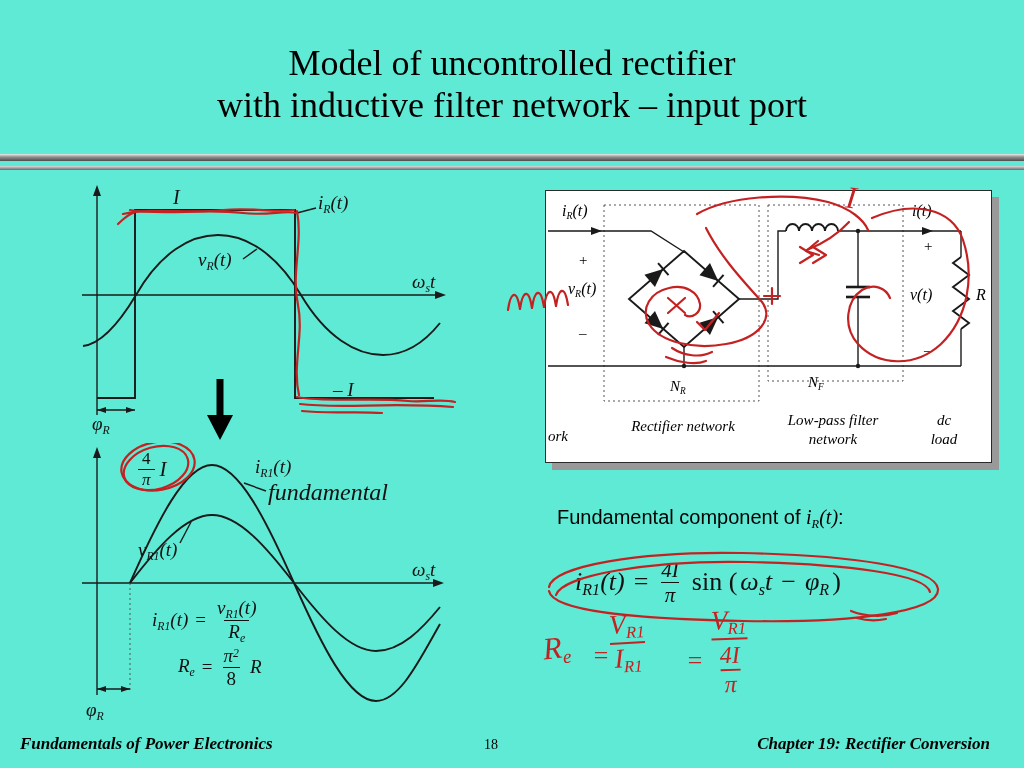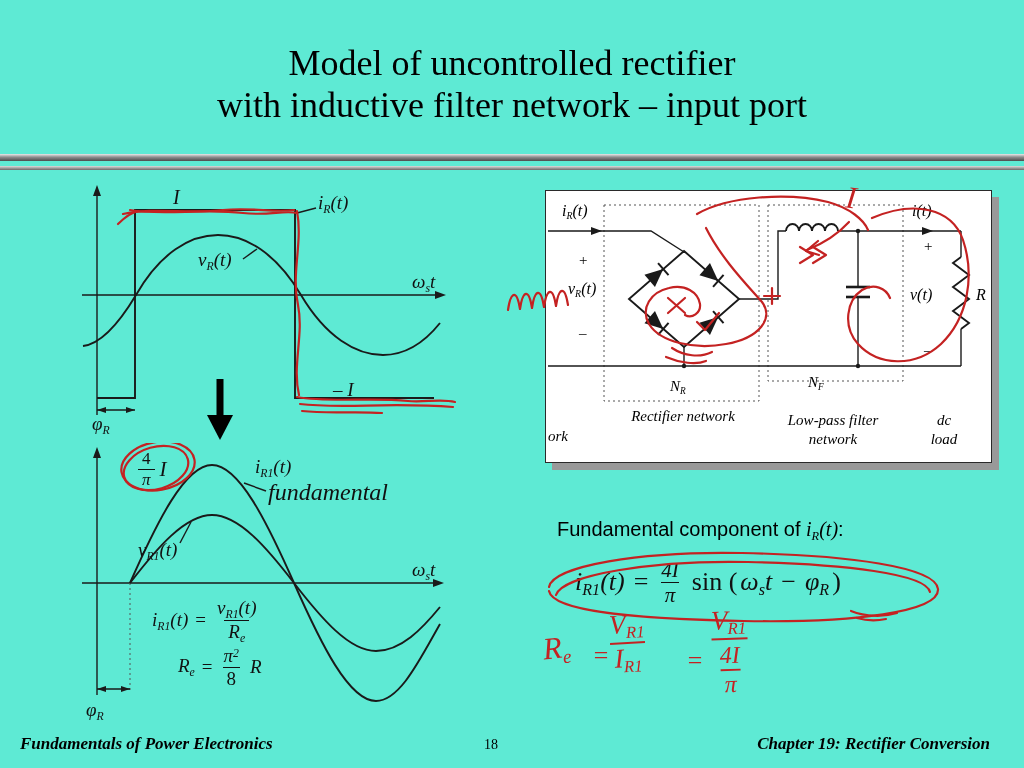--- a/index.html
+++ b/index.html
@@ -38,21 +38,21 @@
   .red path,.red ellipse{stroke:var(--annotation-red,#c42222);fill:none;stroke-width:2.2px;stroke-linecap:round;stroke-linejoin:round;}
 
   
   .circuit{position:absolute;left:545px;top:190px;width:447px;height:273px;background:#fff;
            border:1px solid #2a2a2a;box-shadow:7px 7px 0 #999;}
   .clbl{position:absolute;font-size:16px;white-space:nowrap;line-height:1;}
   .cap{position:absolute;font-style:italic;font-size:15px;text-align:center;line-height:1.25;}
 
   
   .note{position:absolute;left:557px;top:506px;font-family:"Liberation Sans",sans-serif;
-        font-size:20px;color:#000;white-space:nowrap;margin-top:12px;}
+        font-size:20px;color:#000;white-space:nowrap;}
   .note .mvar{font-family:"Liberation Serif",serif;font-style:italic;}
 
   
   .hand{position:absolute;inset:0;pointer-events:none;}
   .habs{position:absolute;color:var(--annotation-red,#c42222);font-style:italic;
         font-family:"Liberation Serif",serif;white-space:nowrap;}
   .hfrac{font-size:27px;line-height:1.1;}
   .hfrac .fden{border-top:2px solid var(--annotation-red,#c42222);}
   .overlay{pointer-events:none;}
 
@@ -221,21 +221,21 @@
     <div class="clbl mlb" style="left:22px;top:90px"><i>v</i><sub>R</sub><span>(t)</span></div>
     <div class="clbl" style="left:33px;top:135px;font-size:15px">–</div>
     <div class="clbl mlb" style="left:366px;top:12px"><i>i</i><span>(t)</span></div>
     <div class="clbl" style="left:378px;top:48px;font-size:15px">+</div>
     <div class="clbl mlb" style="left:364px;top:96px"><i>v</i><span>(t)</span></div>
     <div class="clbl" style="left:378px;top:152px;font-size:15px">–</div>
     <div class="clbl mlb" style="left:430px;top:96px">R</div>
     <div class="clbl mlb" style="left:124px;top:188px;font-size:15px"><i>N</i><sub>R</sub></div>
     <div class="clbl mlb" style="left:262px;top:184px;font-size:15px"><i>N</i><sub>F</sub></div>
     <div class="cap" style="left:2px;top:236px">ork</div>
-    <div class="cap" style="left:62px;top:216px;width:150px">Rectifier network</div>
+    <div class="cap" style="left:62px;top:226px;width:150px">Rectifier network</div>
     <div class="cap" style="left:212px;top:220px;width:150px">
       <div>Low-pass filter</div>
       <div>network</div>
     </div>
     <div class="cap" style="left:368px;top:220px;width:60px">
       <div>dc</div>
       <div>load</div>
     </div>
   </div>
 

